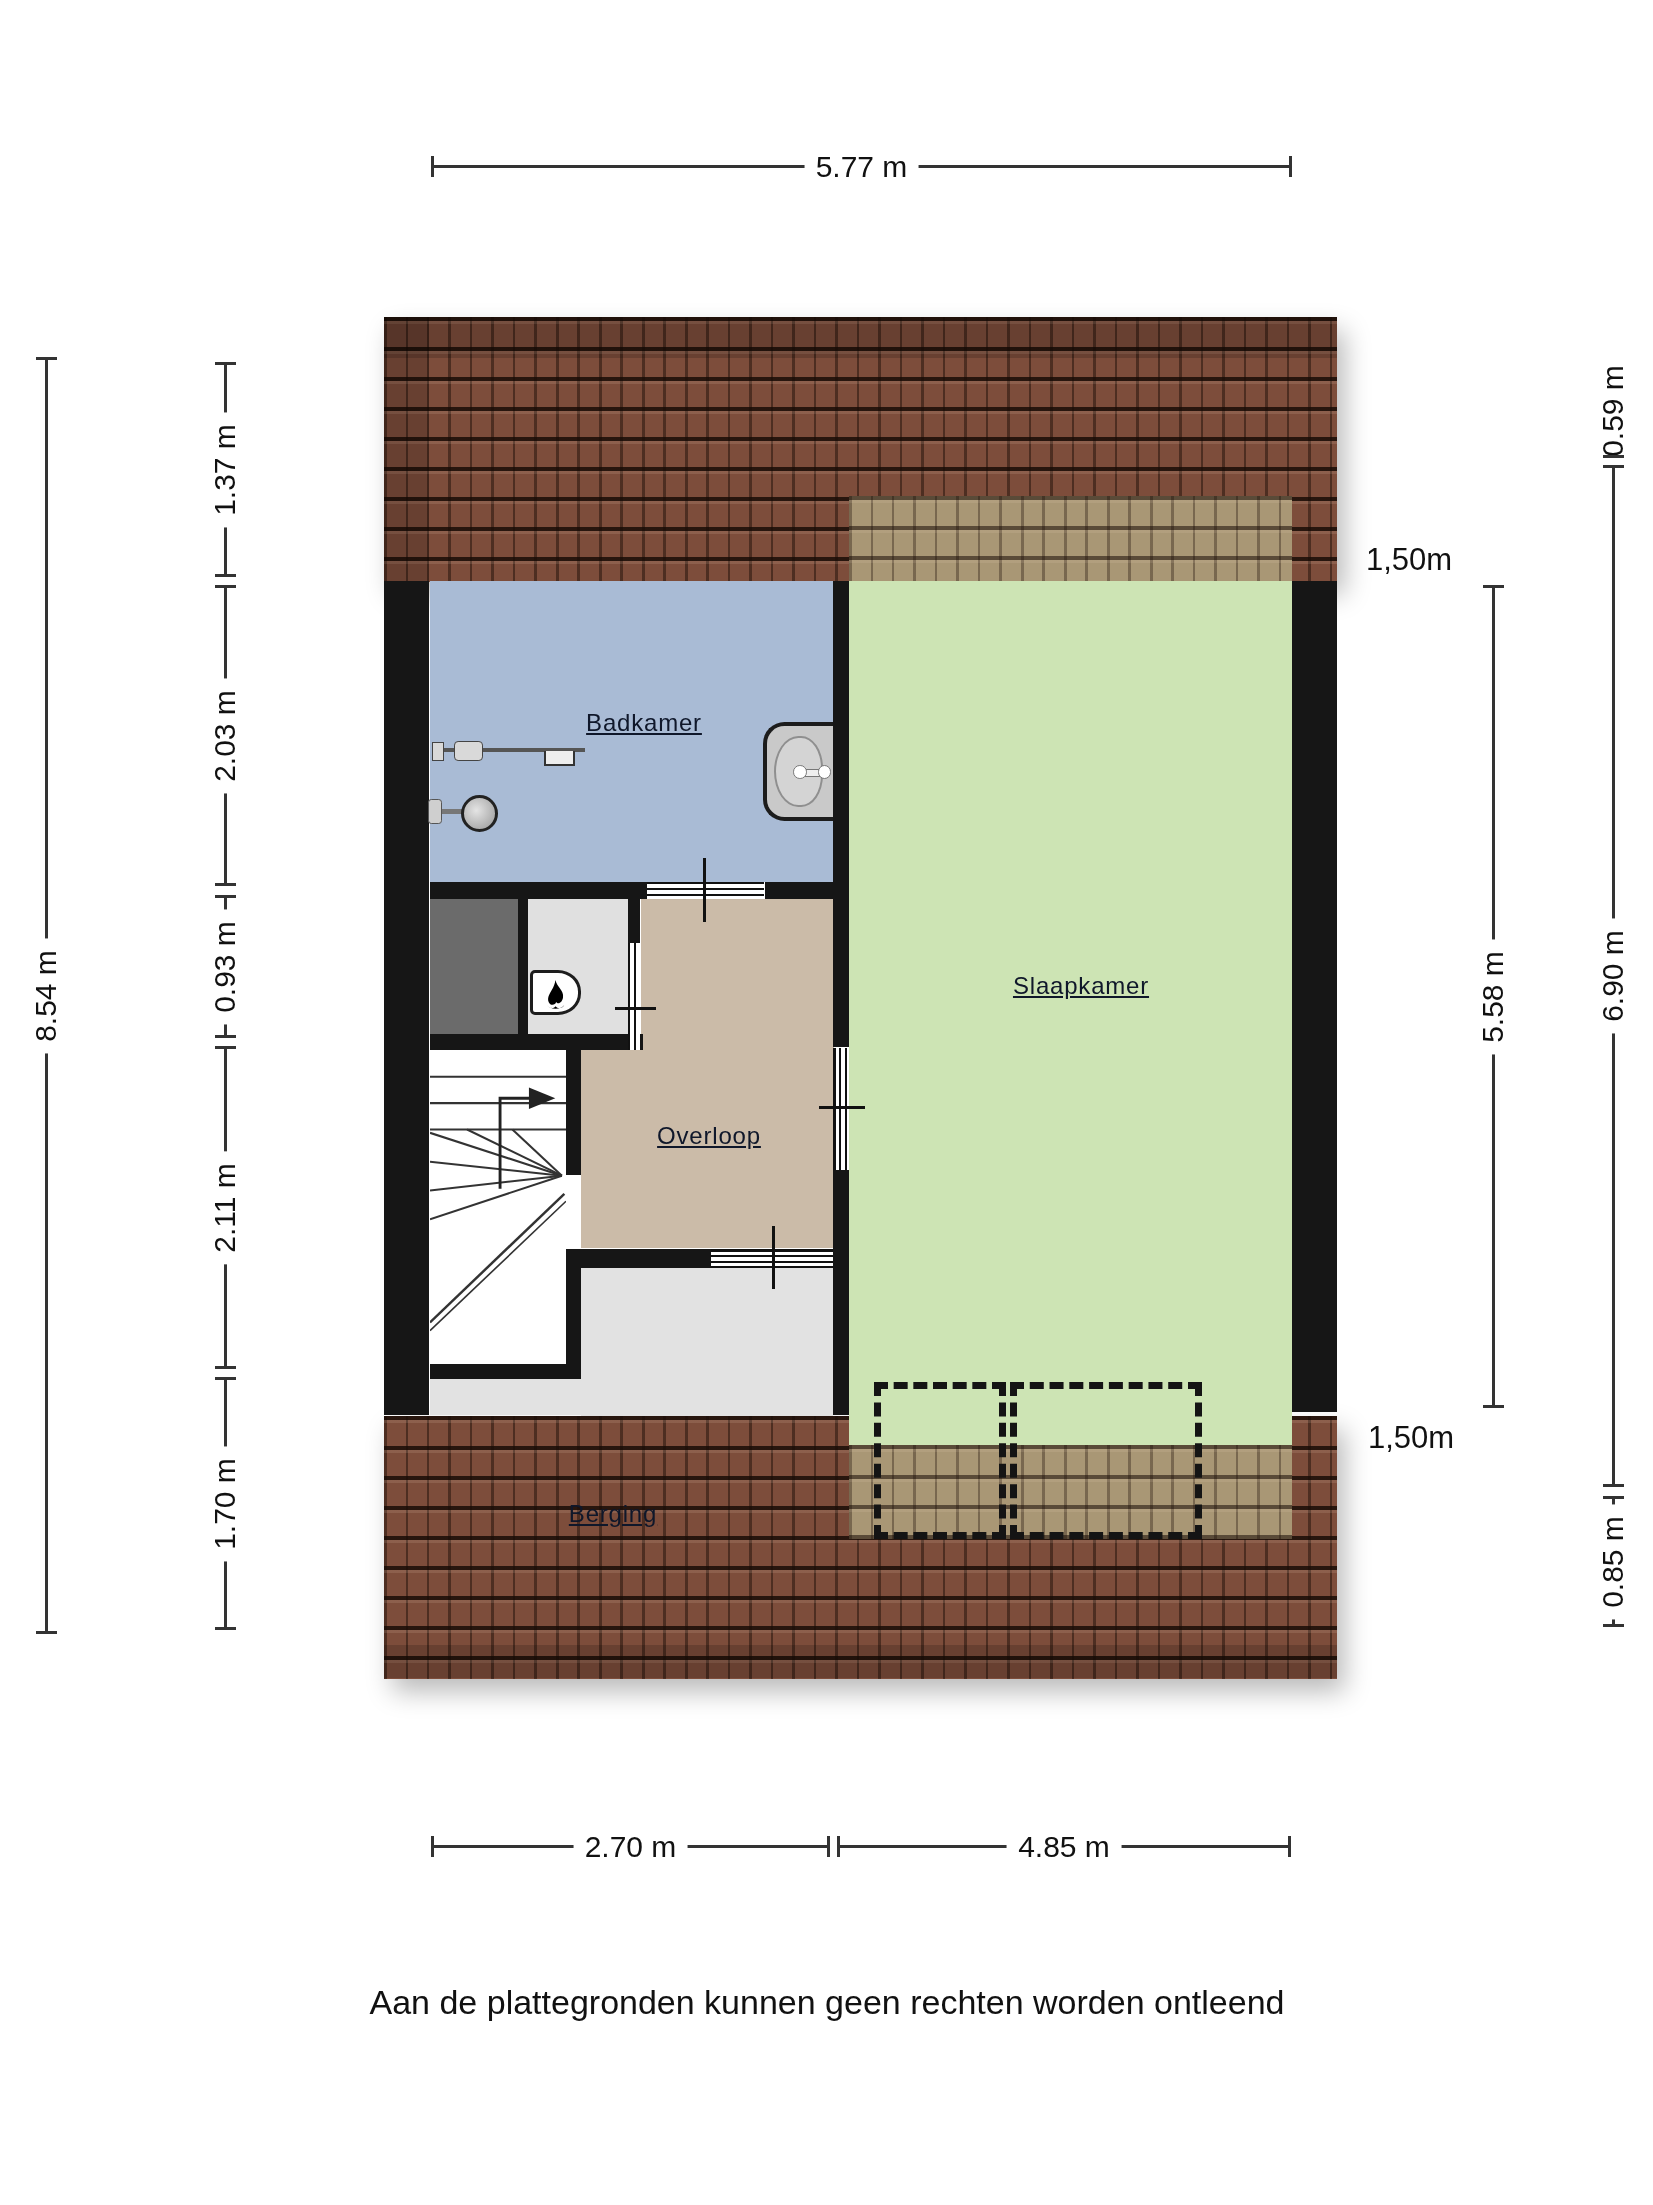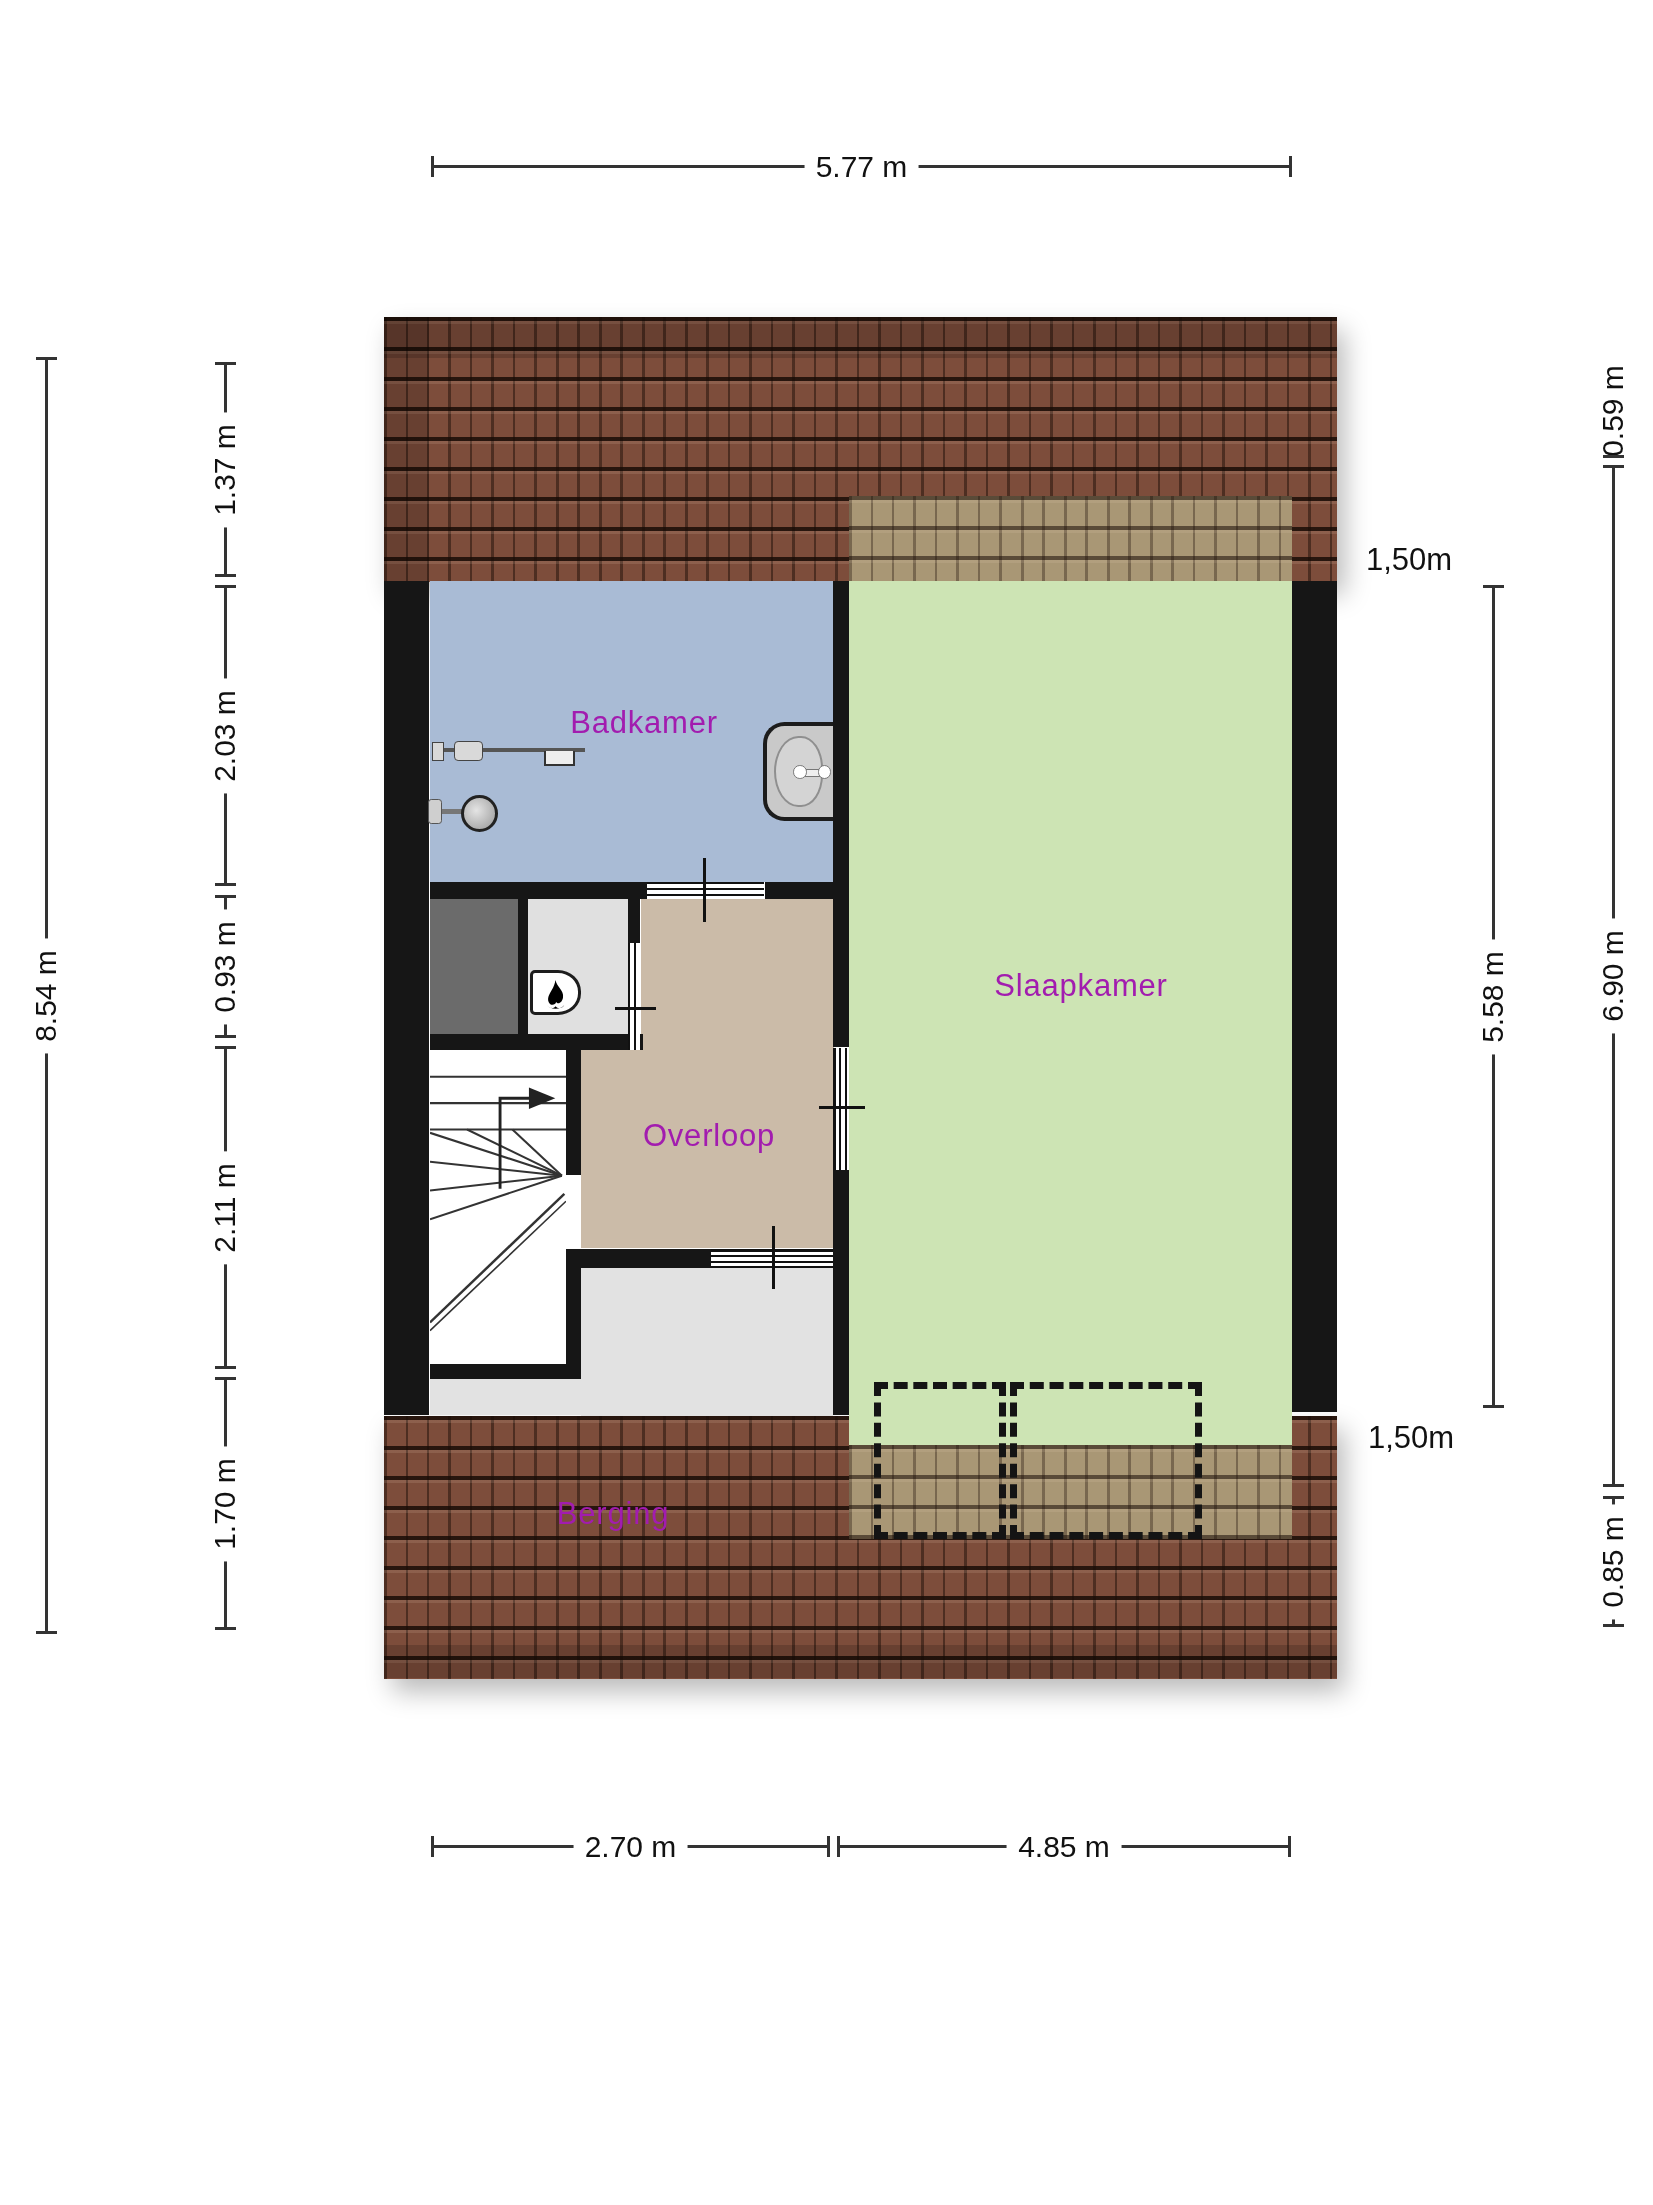--- a/index.html
+++ b/index.html
@@ -24,21 +24,21 @@
       repeating-linear-gradient(180deg, rgba(25,12,6,.85) 0 4.1px, rgba(255,228,205,.12) 4.1px 7.4px, rgba(0,0,0,0) 7.4px 30px),
       repeating-linear-gradient(90deg, rgba(30,15,8,.5) 0 2.5px, rgba(0,0,0,0) 2.5px 21.5px);
   }
   .tiles-semi{
     background-color:rgba(141,88,66,.55);
     background-image:
       repeating-linear-gradient(180deg, rgba(25,12,6,.55) 0 4.1px, rgba(255,228,205,.10) 4.1px 7.4px, rgba(0,0,0,0) 7.4px 30px),
       repeating-linear-gradient(90deg, rgba(30,15,8,.35) 0 2.5px, rgba(0,0,0,0) 2.5px 21.5px);
   }
   .shade{position:absolute;background:rgba(0,0,0,.16);z-index:1;}
-  .room-label{position:absolute;z-index:6;font-size:31px;color:#a21caf;white-space:nowrap;transform:translate(-50%,-50%);letter-spacing:0.8px;}
+  .room-label{position:absolute;z-index:6;font-size:24px;color:#0f172a;white-space:nowrap;transform:translate(-50%,-50%);letter-spacing:0.8px;text-decoration:underline;}
   
   .vdim{position:absolute;width:2.5px;background:var(--dim);z-index:7;}
   .vdim::before,.vdim::after{content:"";position:absolute;left:-9px;width:20.7px;height:2.5px;background:var(--dim);}
   .vdim::before{top:-0.8px;}
   .vdim::after{bottom:-0.8px;}
   .vdim.no-start-tick::before{display:none;}
   .hdim{position:absolute;height:2.5px;background:var(--dim);z-index:7;}
   .hdim::before,.hdim::after{content:"";position:absolute;top:-9px;width:2.5px;height:20.7px;background:var(--dim);}
   .hdim::before{left:-0.8px;}
   .hdim::after{right:-0.8px;}
@@ -206,15 +206,16 @@
   <div class="vdim" style="left:1612px;top:466px;height:1020px;">
     <span class="dim-label rot">6.90 m</span>
   </div>
   <div class="vdim" style="left:1612px;top:1497px;height:129px;">
     <span class="dim-label rot">0.85 m</span>
   </div>
 
   <div class="free-label" style="left:1366px;top:542px;">1,50m</div>
   <div class="free-label" style="left:1368px;top:1420px;">1,50m</div>
 
+  <div class="footer-line" style="top:1983px;">Aan de plattegronden kunnen geen rechten worden ontleend</div>
 
 </div>
 
 
 </body></html>

